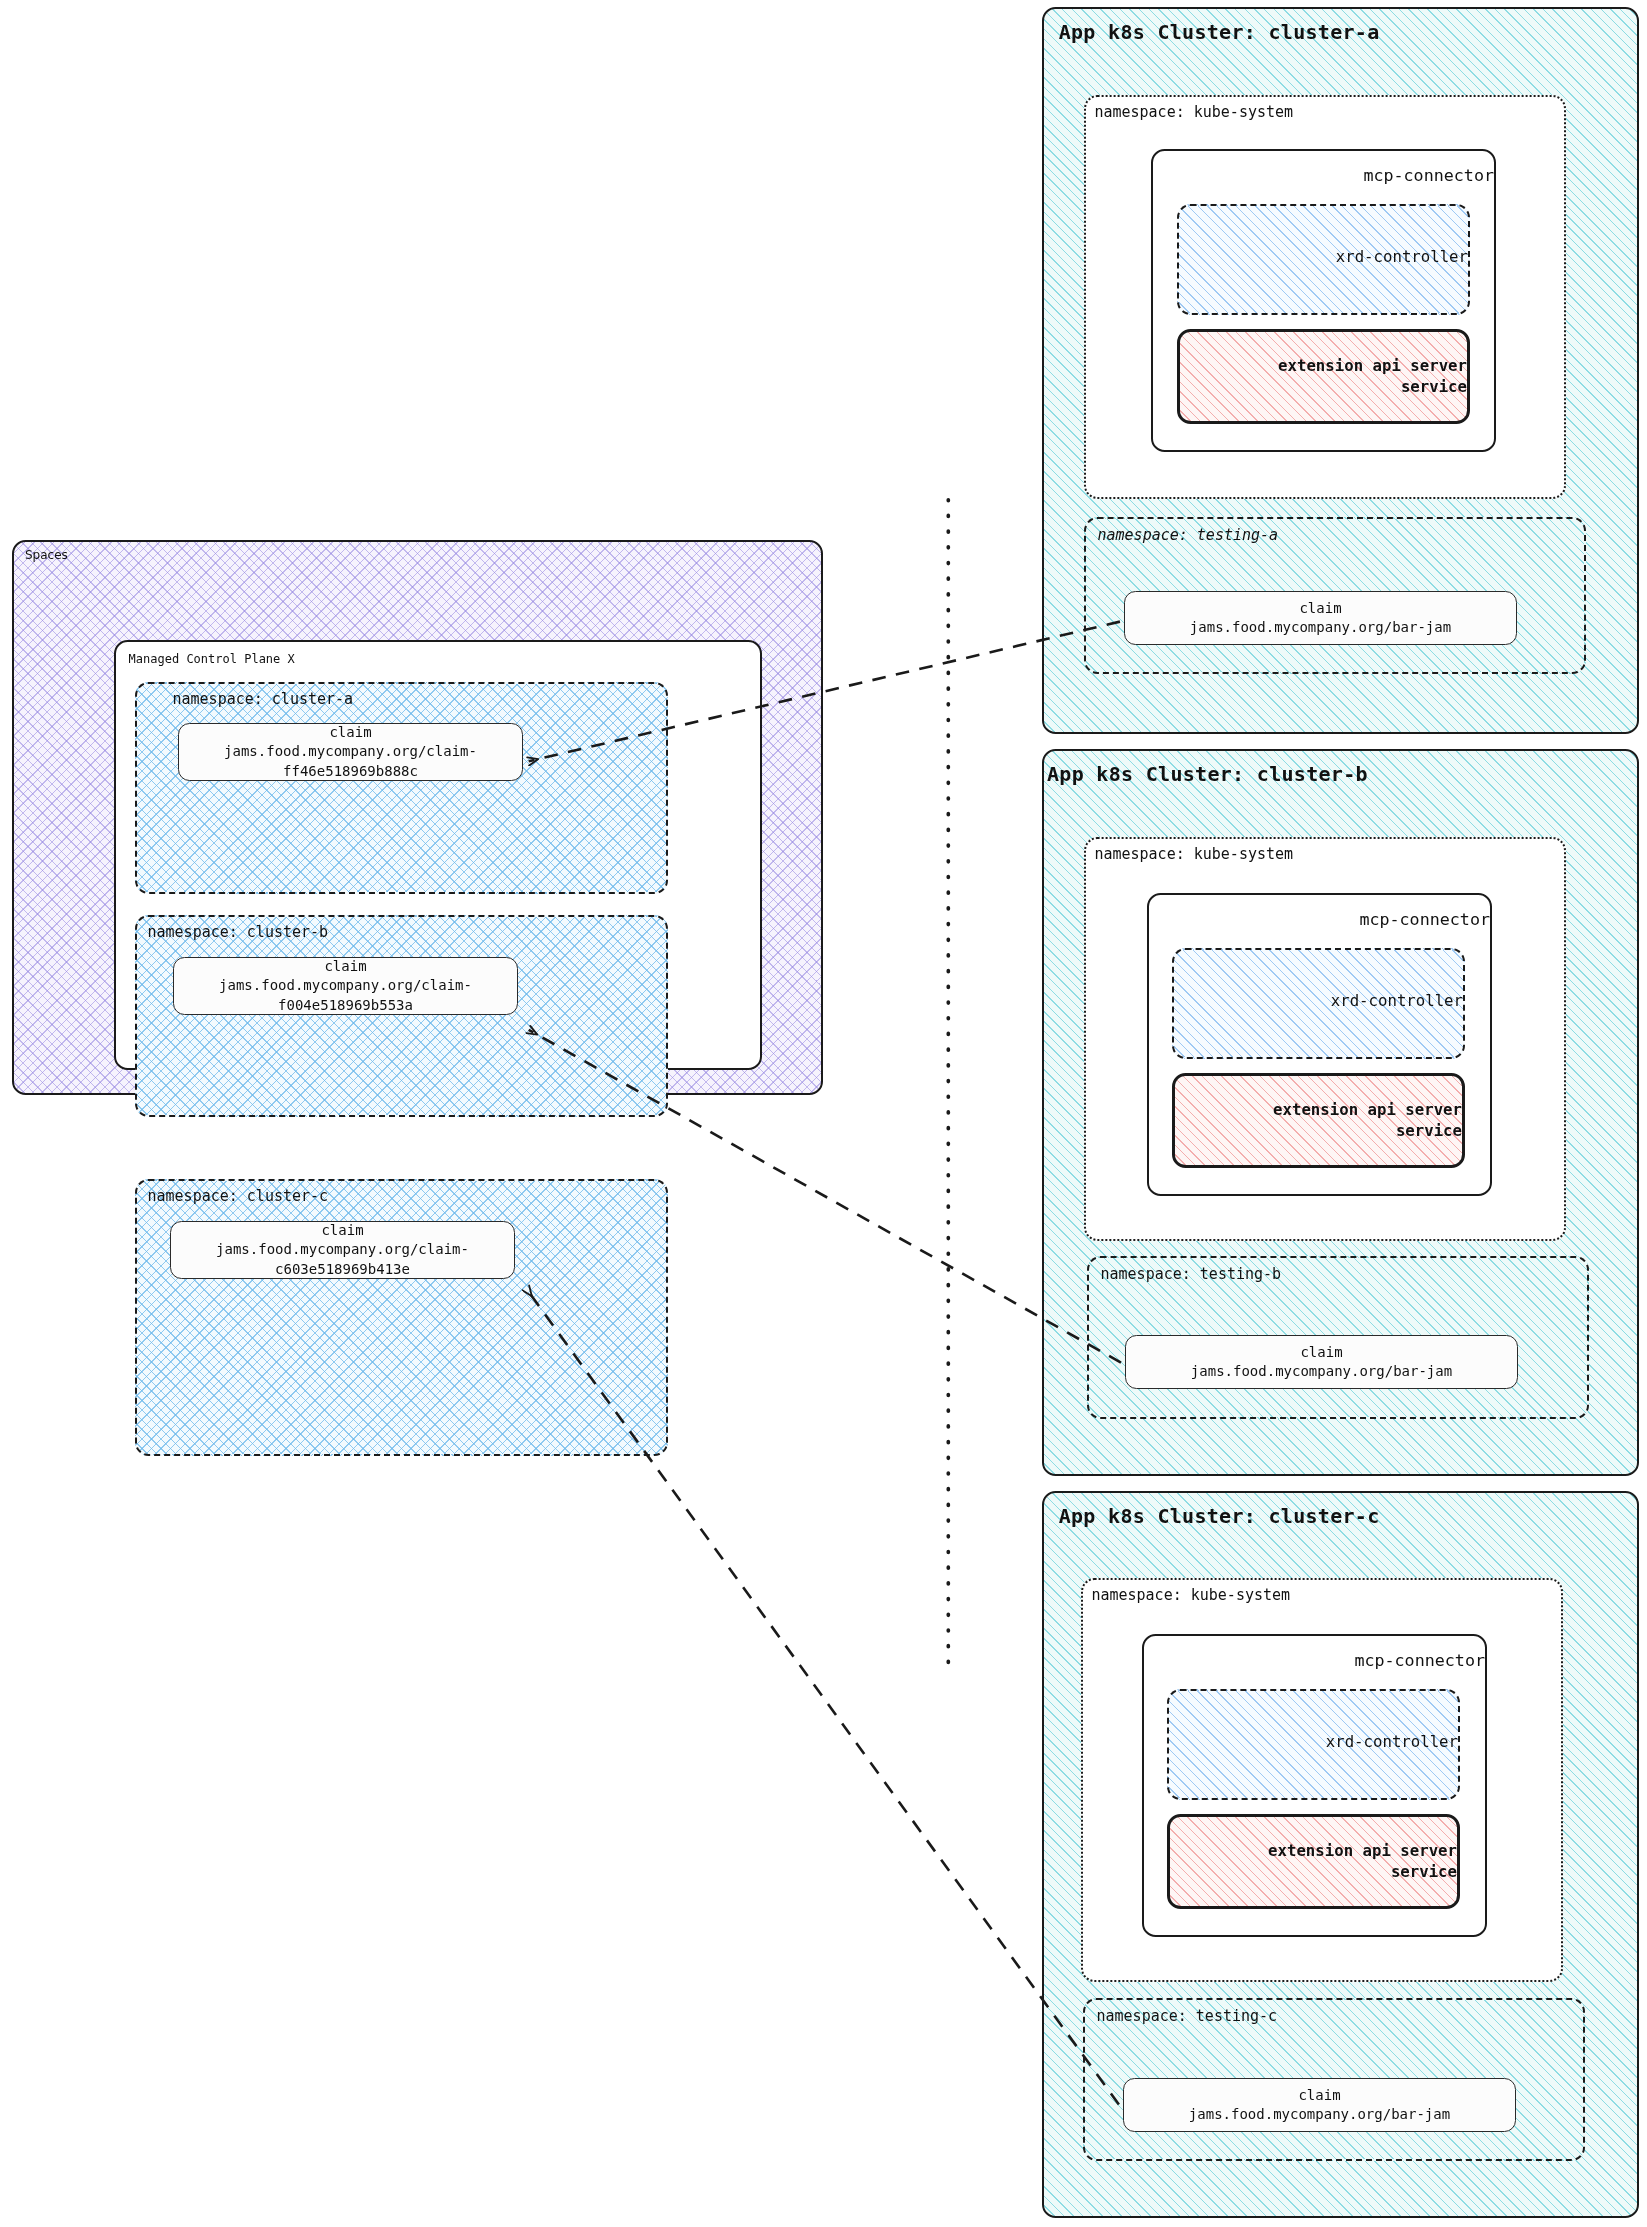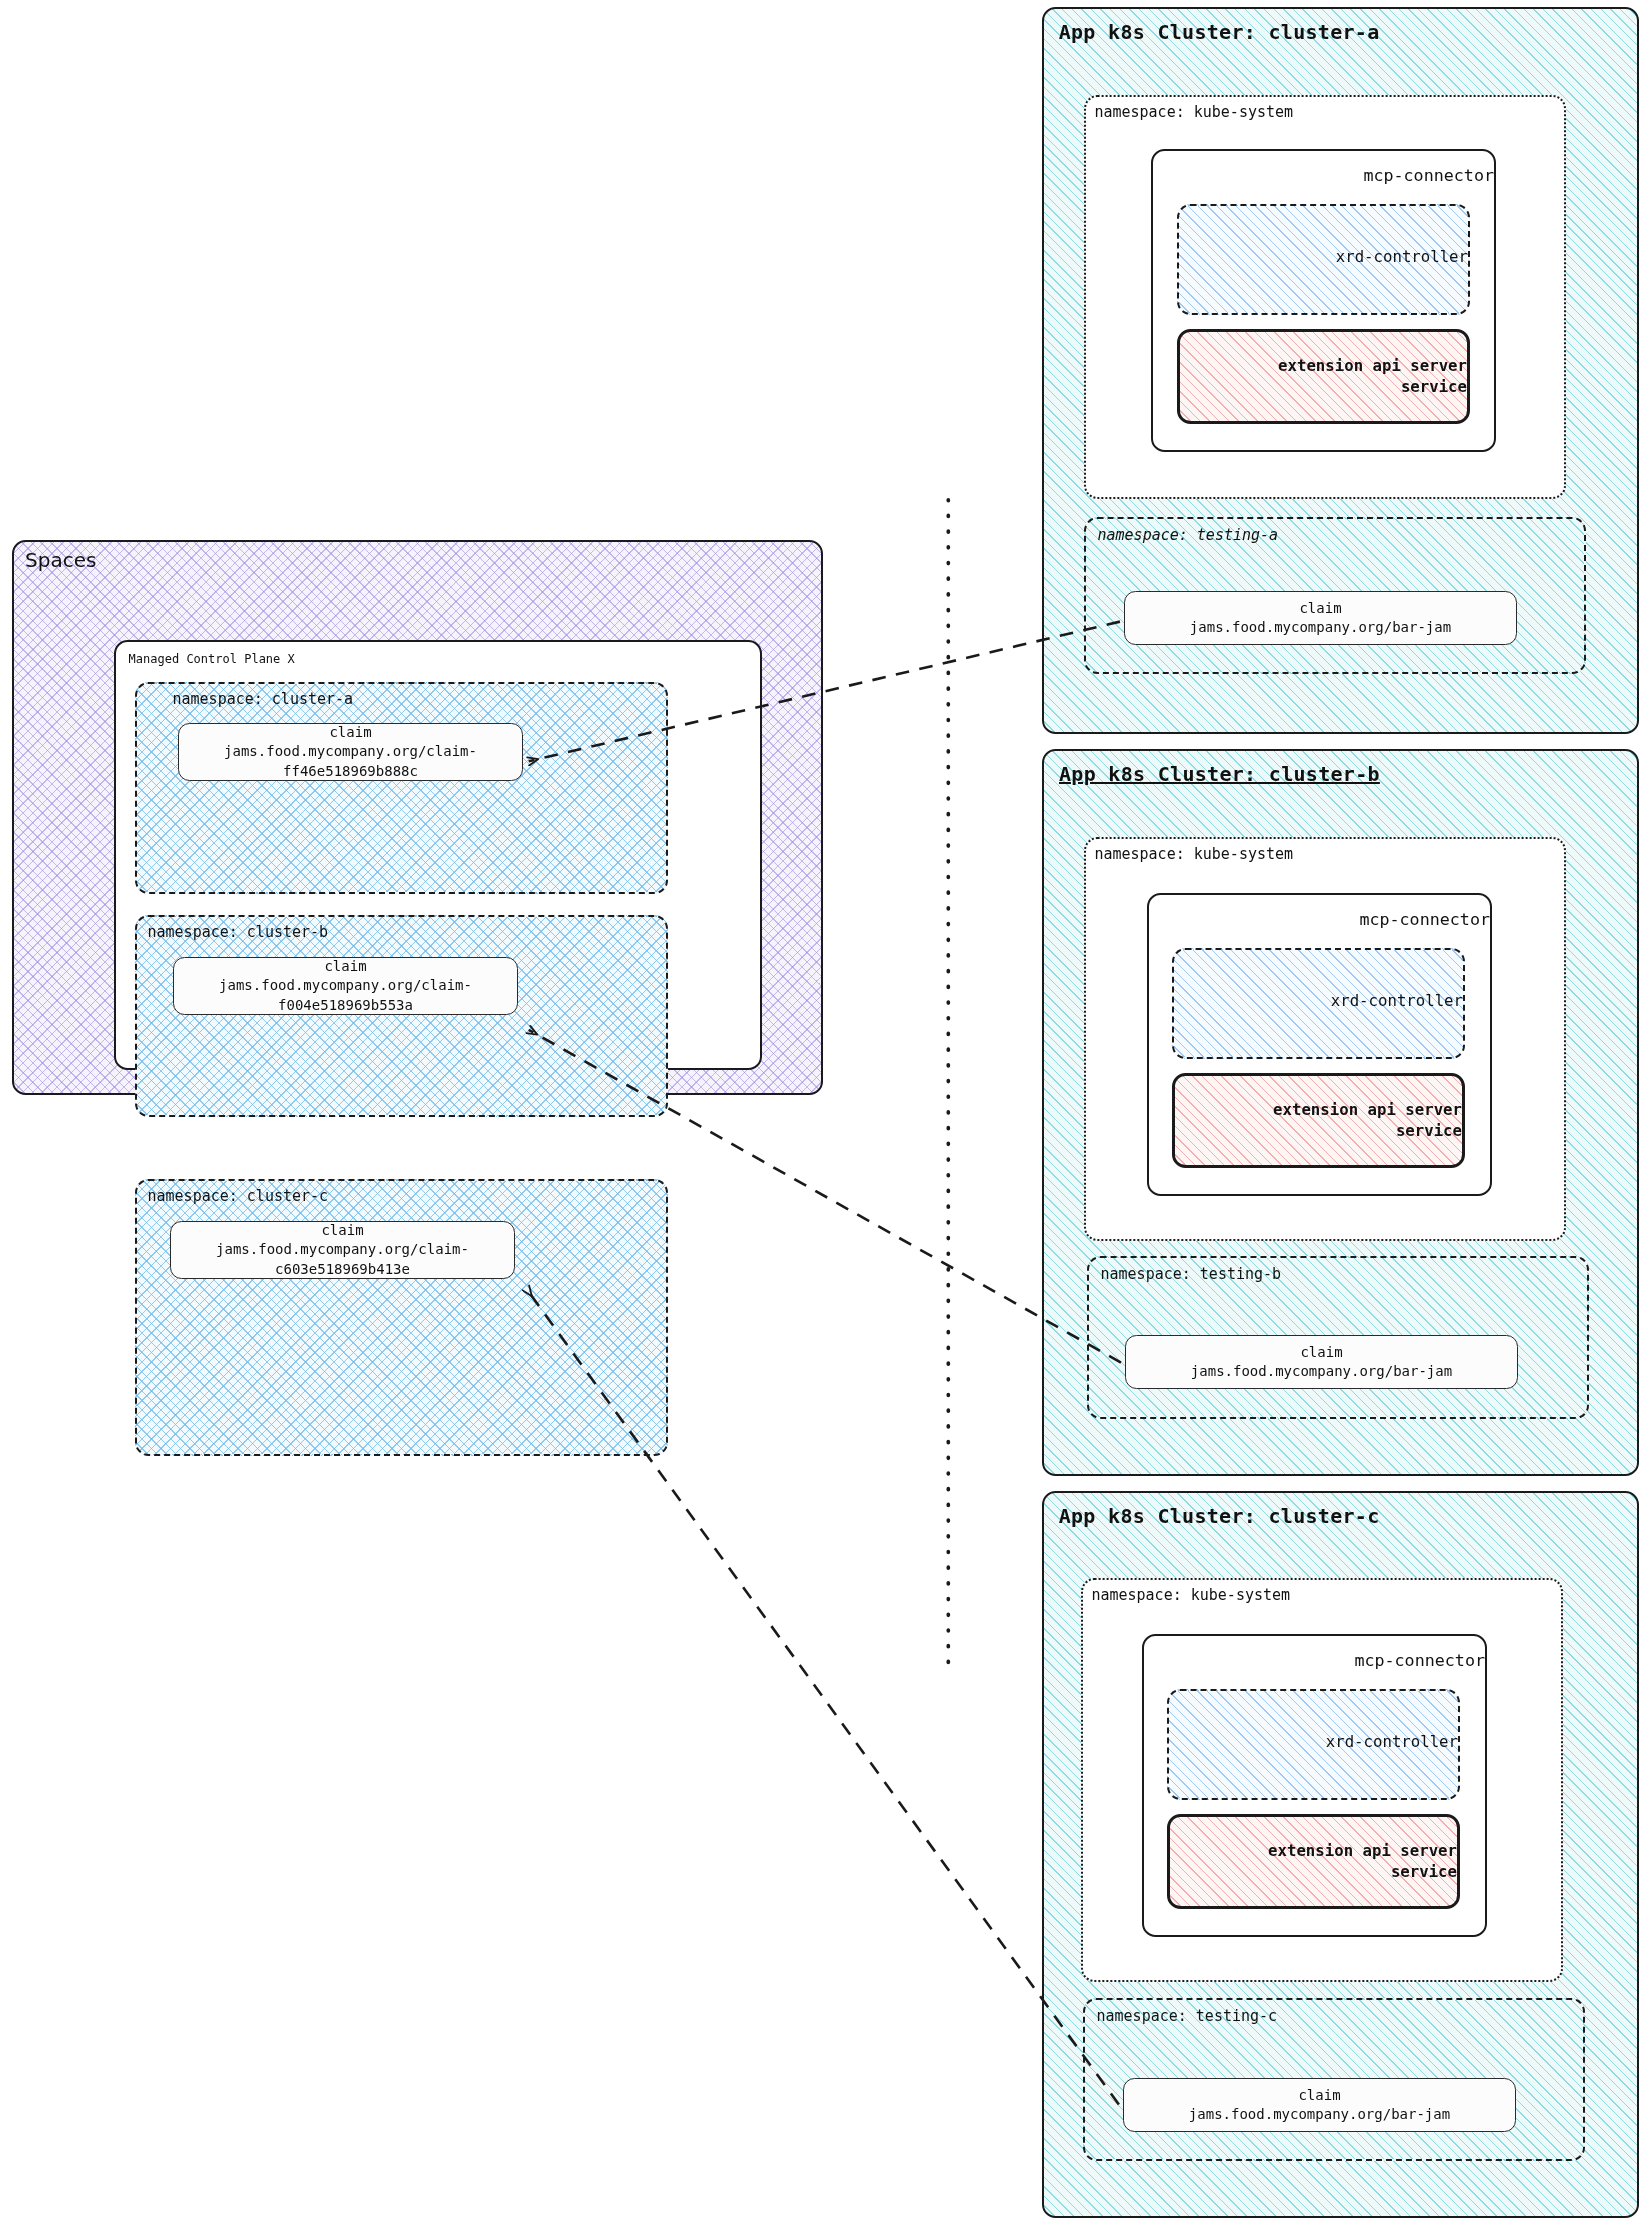--- a/index.html
+++ b/index.html
@@ -67,21 +67,21 @@
     background-color: #fef6f5;
     background-image:
       repeating-linear-gradient(45deg, rgba(240,150,150,.75) 0 1px, transparent 1px 6.8px);
     font-weight: bold;
   }
   .fill-white { background: #ffffff; }
 
   
   .ttl-spaces {
     font-family: "DejaVu Sans", sans-serif;
-    font-size: 20px;
+    font-size: 12px;
     font-weight: 400;
   }
   .ttl-mcp      { font-size: 12px; }
   .ttl-cluster  { font-size: 20px; font-weight: 700; letter-spacing: 0.3px; }
   .ttl-ns       { font-size: 15px; }
   .ttl-comp     { font-size: 16.7px; }
   .ttl-sub      { font-size: 15.7px; }
 
   .centered-text {
     position: absolute;
@@ -179,21 +179,21 @@
 
   <div class="box dashed-box hatch-teal" style="left:1084px; top:517px; width:502px; height:157px;">
     <span class="label ttl-ns" style="left:11.5px; top:8.4px;font-style:italic;">namespace: testing-a</span>
   </div>
   <div class="claim-box" style="left:1124px; top:591px; width:393px; height:54px;">
     <span>claim</span>
     <span>jams.food.mycompany.org/bar-jam</span>
   </div>
 
   <div class="box solid-box hatch-teal" style="left:1042px; top:749px; width:597px; height:727px;">
-    <span class="label ttl-cluster" style="left:15px; top:11.5px;text-decoration:underline;">App k8s Cluster: cluster-b</span>
+    <span class="label ttl-cluster" style="left:3px; top:11.5px;">App k8s Cluster: cluster-b</span>
   </div>
 
   <div class="box dotted-box fill-white" style="left:1084px; top:837px; width:482px; height:404px;">
     <span class="label ttl-ns" style="left:8.4px; top:7.3px;">namespace: kube-system</span>
   </div>
 
   <div class="box solid-box fill-white" style="left:1147px; top:893px; width:345px; height:303px;">
     <span class="centered-text ttl-comp" style="top:13px;">mcp-connector</span>
   </div>
 

